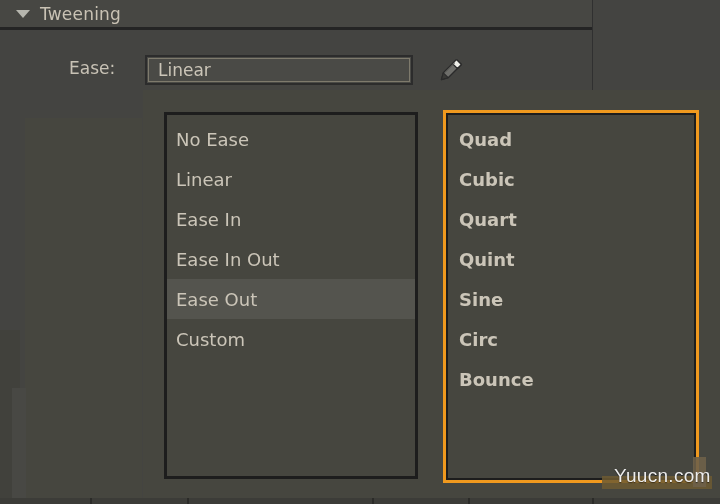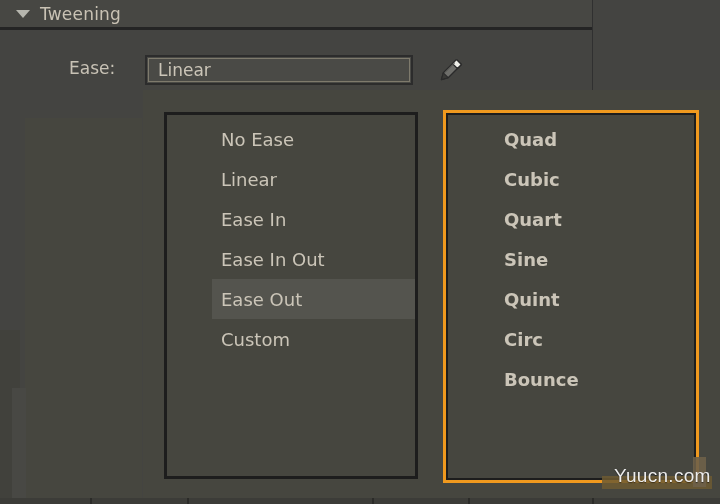--- a/index.html
+++ b/index.html
@@ -176,21 +176,20 @@
     padding-top: 4px;
   }
   .list-item {
     height: 40px;
     display: flex;
     align-items: center;
     padding-left: 9px;
     color: #cbc5b8;
     font-size: 18px;
     box-sizing: border-box;
-    margin-left: 45px;
   }
   .list-item.selected {
     background: #54544e;
   }
   .list-right .list-item {
     padding-left: 11px;
   }
 
   
   .watermark-band {
@@ -296,24 +295,24 @@
       <div class="list-item">
           <span>Quad</span>
         </div>
       <div class="list-item">
           <span>Cubic</span>
         </div>
       <div class="list-item">
           <span>Quart</span>
         </div>
       <div class="list-item">
+          <span>Quint</span>
+        </div>
+      <div class="list-item">
           <span>Sine</span>
-        </div>
-      <div class="list-item">
-          <span>Quint</span>
         </div>
       <div class="list-item">
           <span>Circ</span>
         </div>
       <div class="list-item">
           <span>Bounce</span>
         </div>
     </div>
   </div>
 </div>

